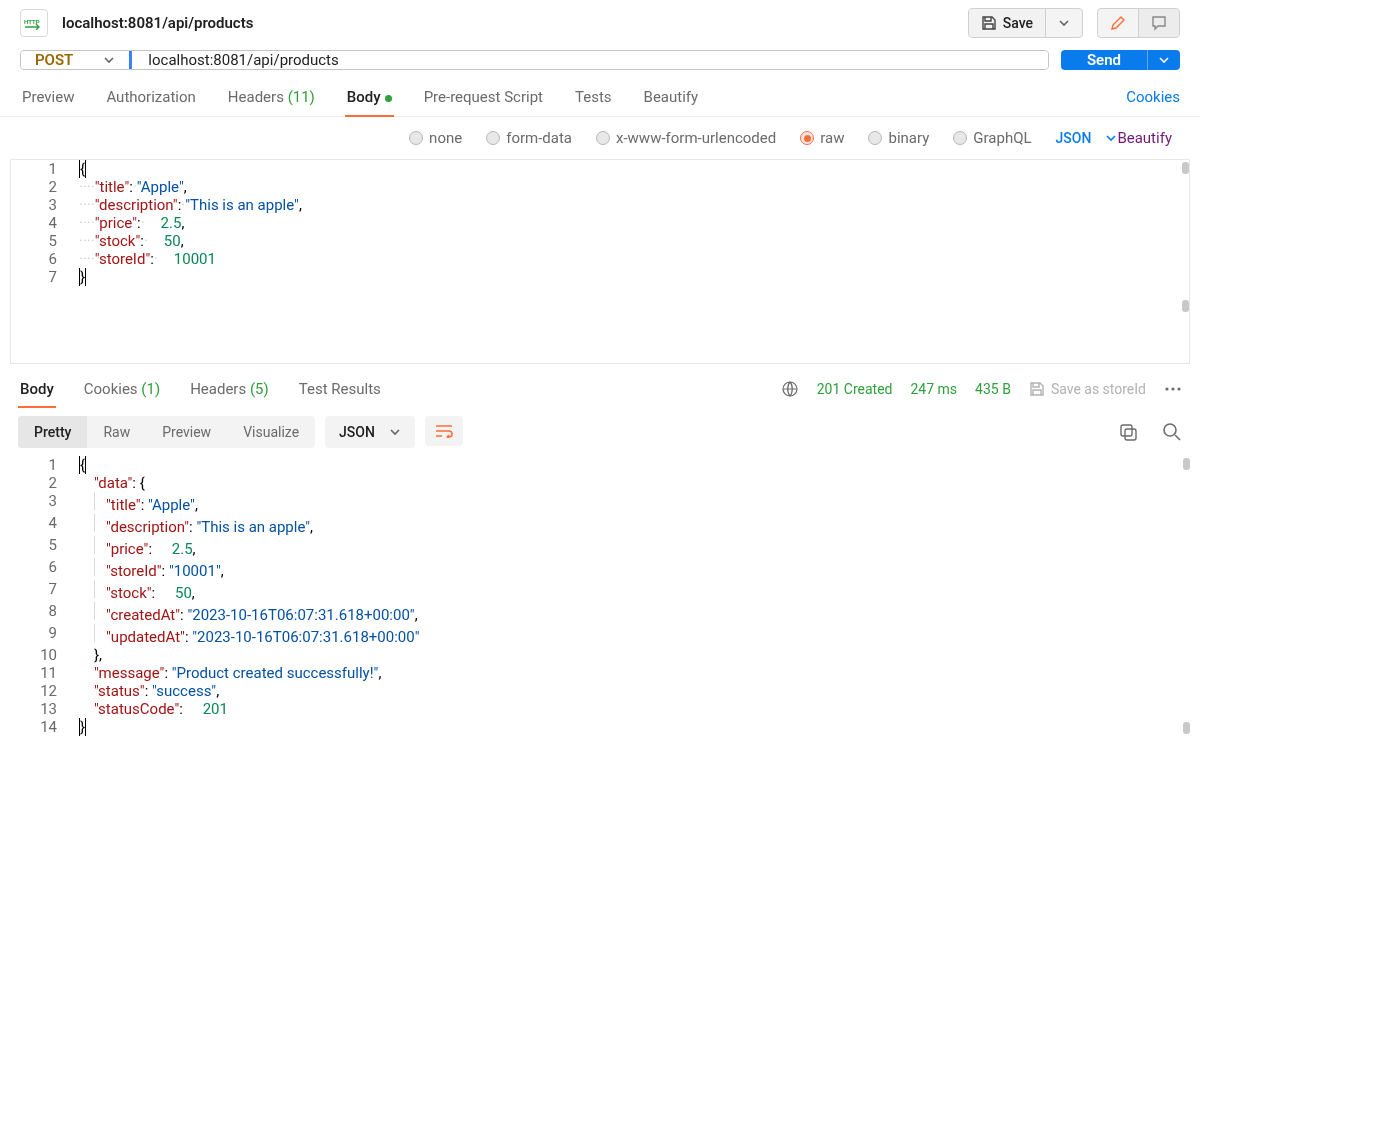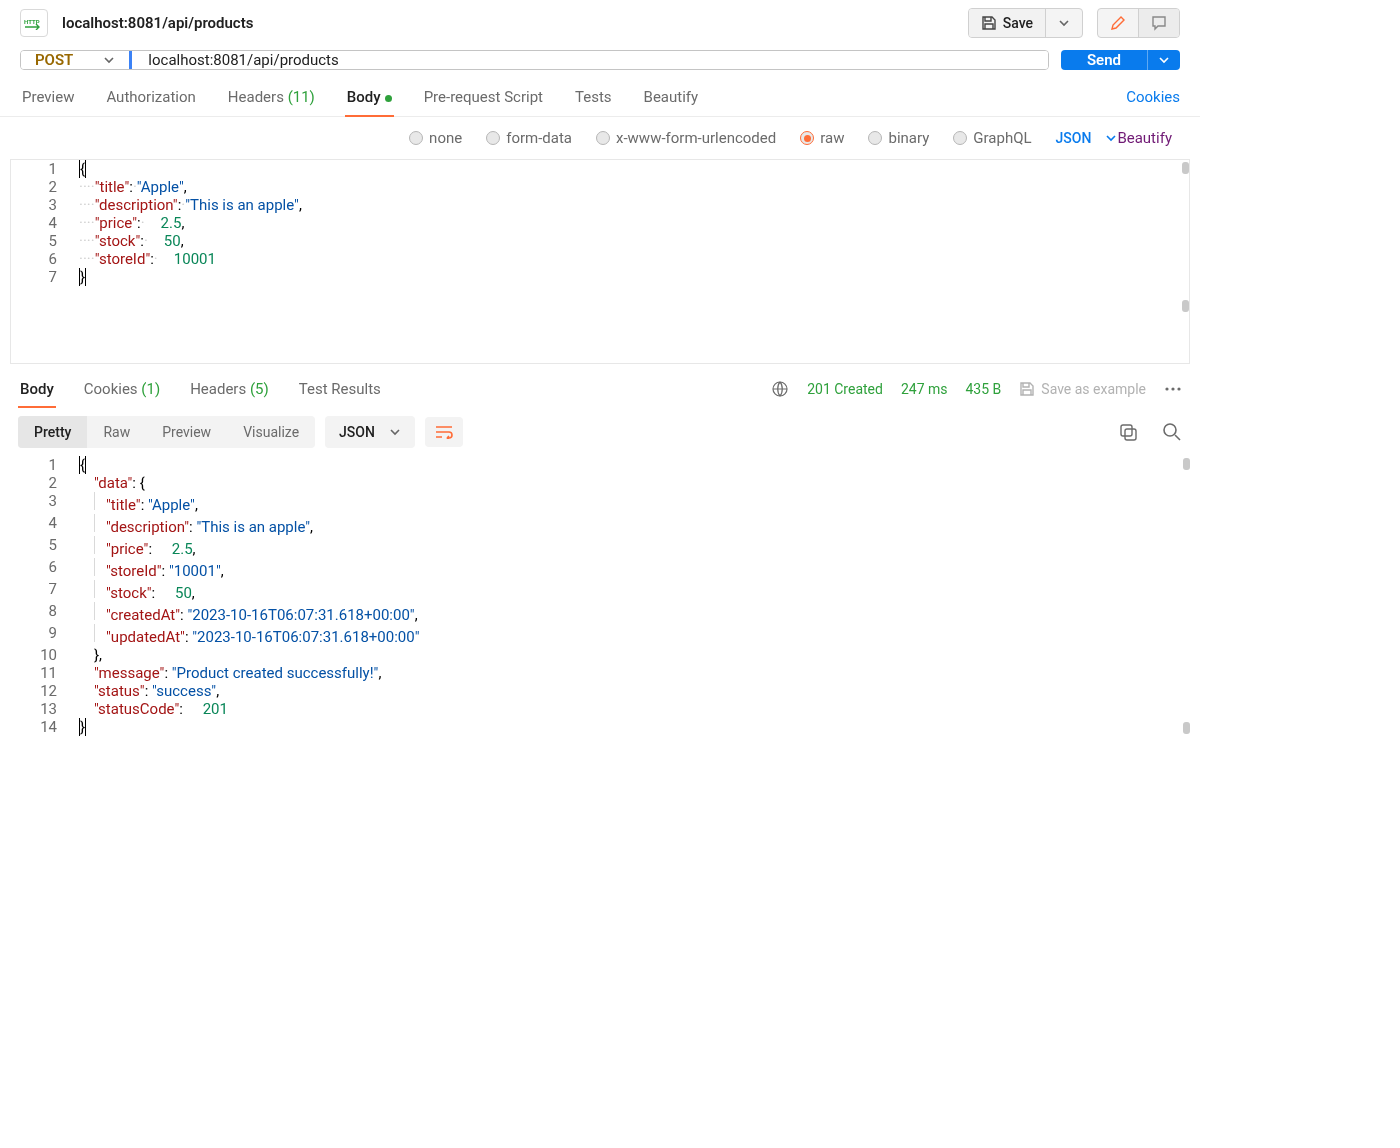--- a/index.html
+++ b/index.html
@@ -226,32 +226,32 @@
         <circle cx="9" cy="9" r="7" fill="none" stroke="#6b6b6b" stroke-width="1.2"></circle>
         <path d="M2 9h14M9 2c3 3 3 11 0 14M9 2c-3 3-3 11 0 14" fill="none" stroke="#6b6b6b" stroke-width="1.2"></path>
       </svg>
     <span class="ok">201 Created</span>
     <span class="ok">247 ms</span>
     <span class="ok">435 B</span>
     <span class="save-example">
       <svg width="16" height="16" viewBox="0 0 16 16">
           <path d="M2 2h9l3 3v9H2zM4 2v4h6V2M4 14v-5h8v5" fill="none" stroke="#b2b2b2" stroke-width="1.4"></path>
         </svg>
-      <span>Save as example</span>
+      <span>Save as storeId</span>
     </span>
     <svg width="18" height="6" viewBox="0 0 18 6">
         <circle cx="3" cy="3" r="1.6" fill="#6b6b6b"></circle>
         <circle cx="9" cy="3" r="1.6" fill="#6b6b6b"></circle>
         <circle cx="15" cy="3" r="1.6" fill="#6b6b6b"></circle>
       </svg>
   </div>
 </div>
 
 <div class="resp-toolbar">
-  <div style="display:flex;align-items:center;">
+  <div style="display:flex;align-items:flex-start;">
     <div class="seg-group">
       <div class="seg active">Pretty</div>
       <div class="seg">Raw</div>
       <div class="seg">Preview</div>
       <div class="seg">Visualize</div>
     </div>
     <div class="json-pill">
       <span>JSON</span>
       <svg width="12" height="12" viewBox="0 0 12 12">
           <path d="M2 4l4 4 4-4" fill="none" stroke="#666" stroke-width="1.6"></path>

